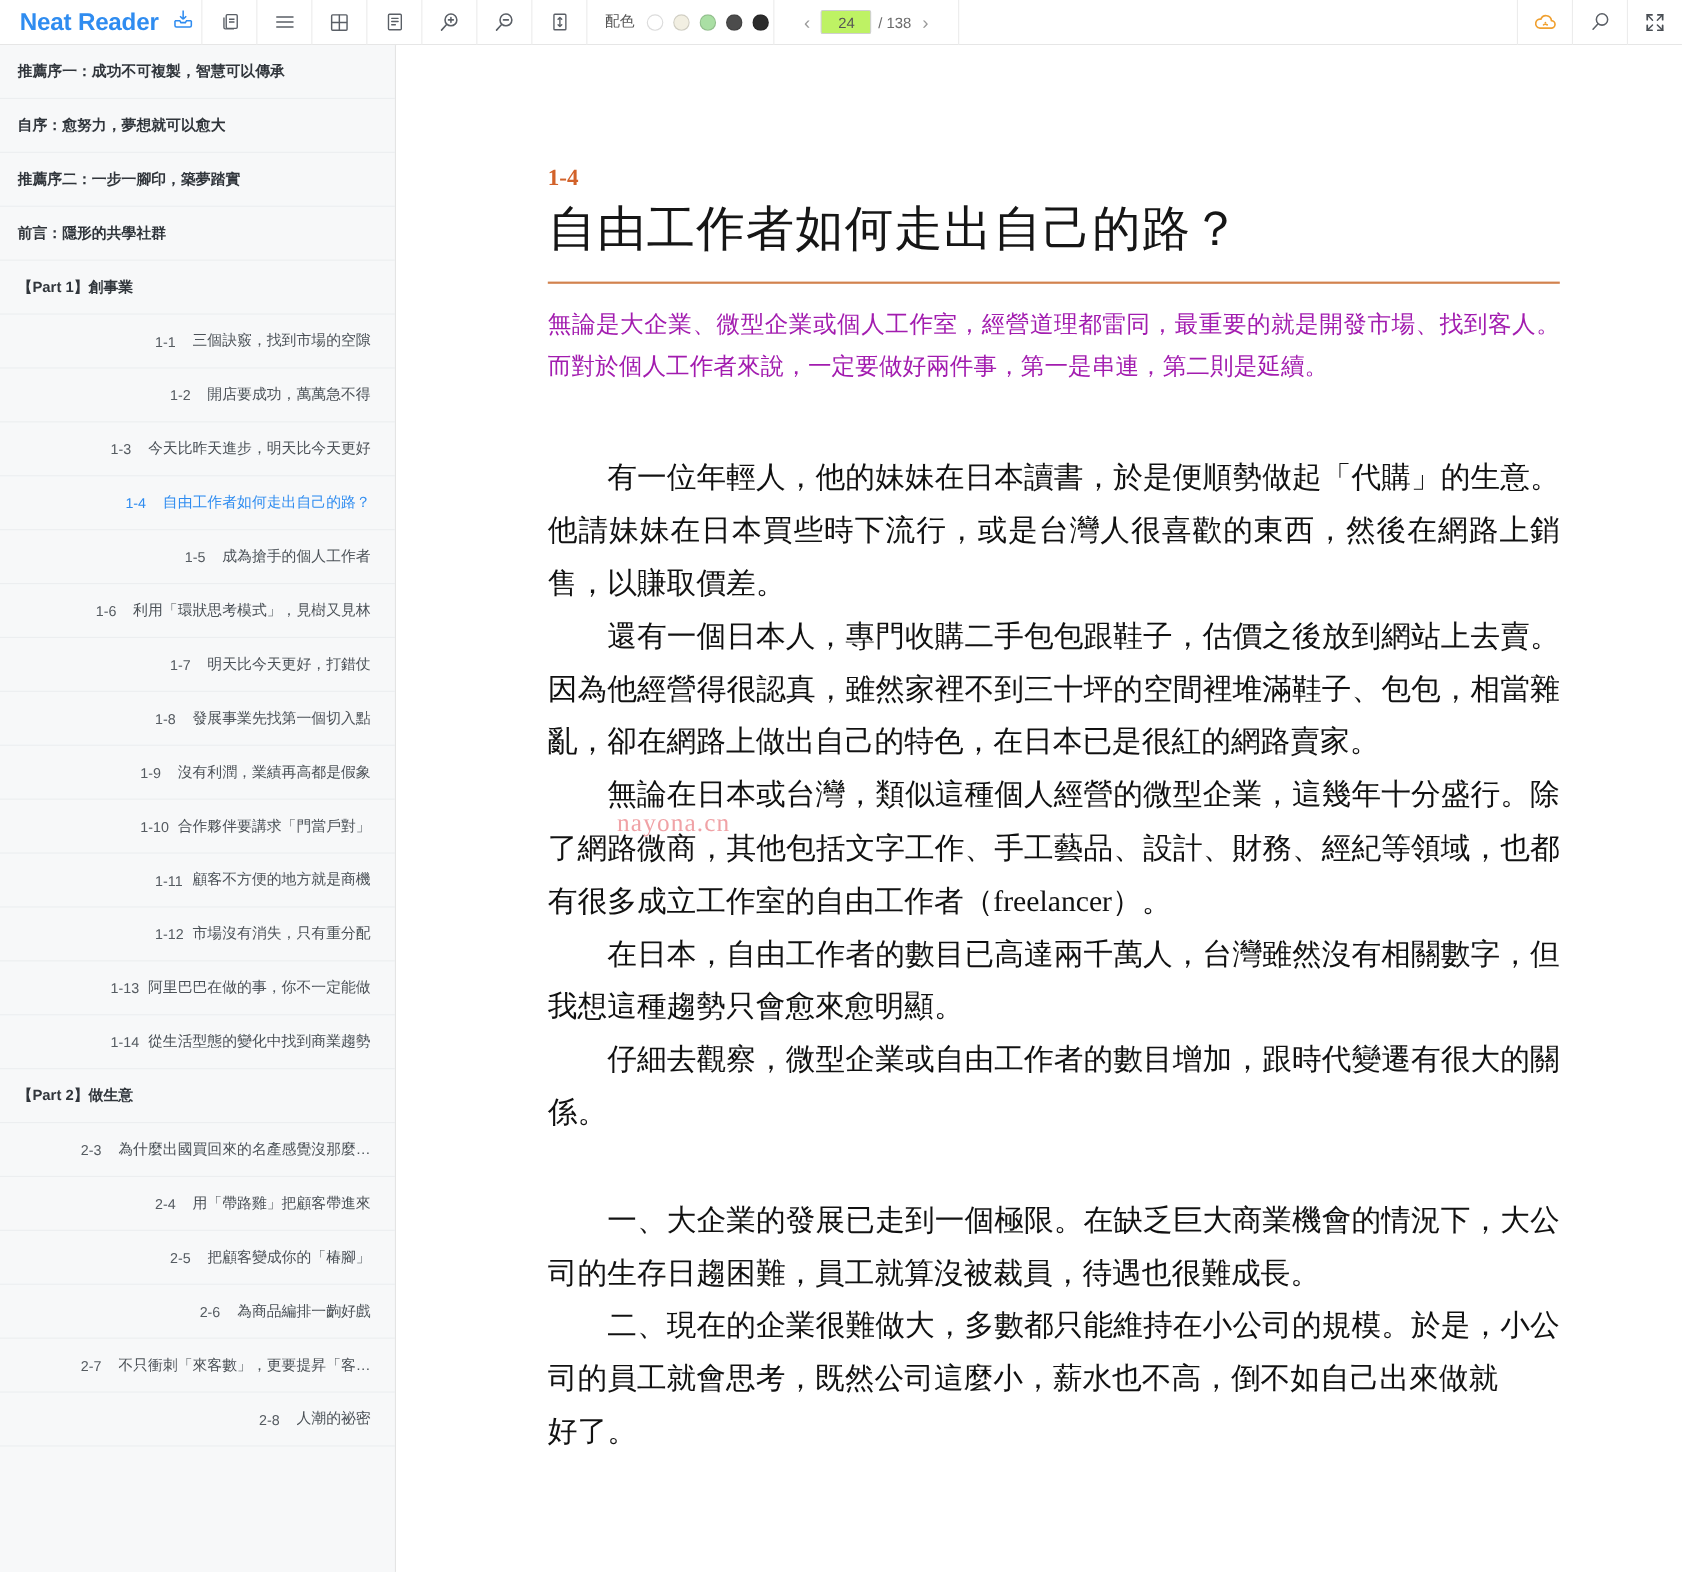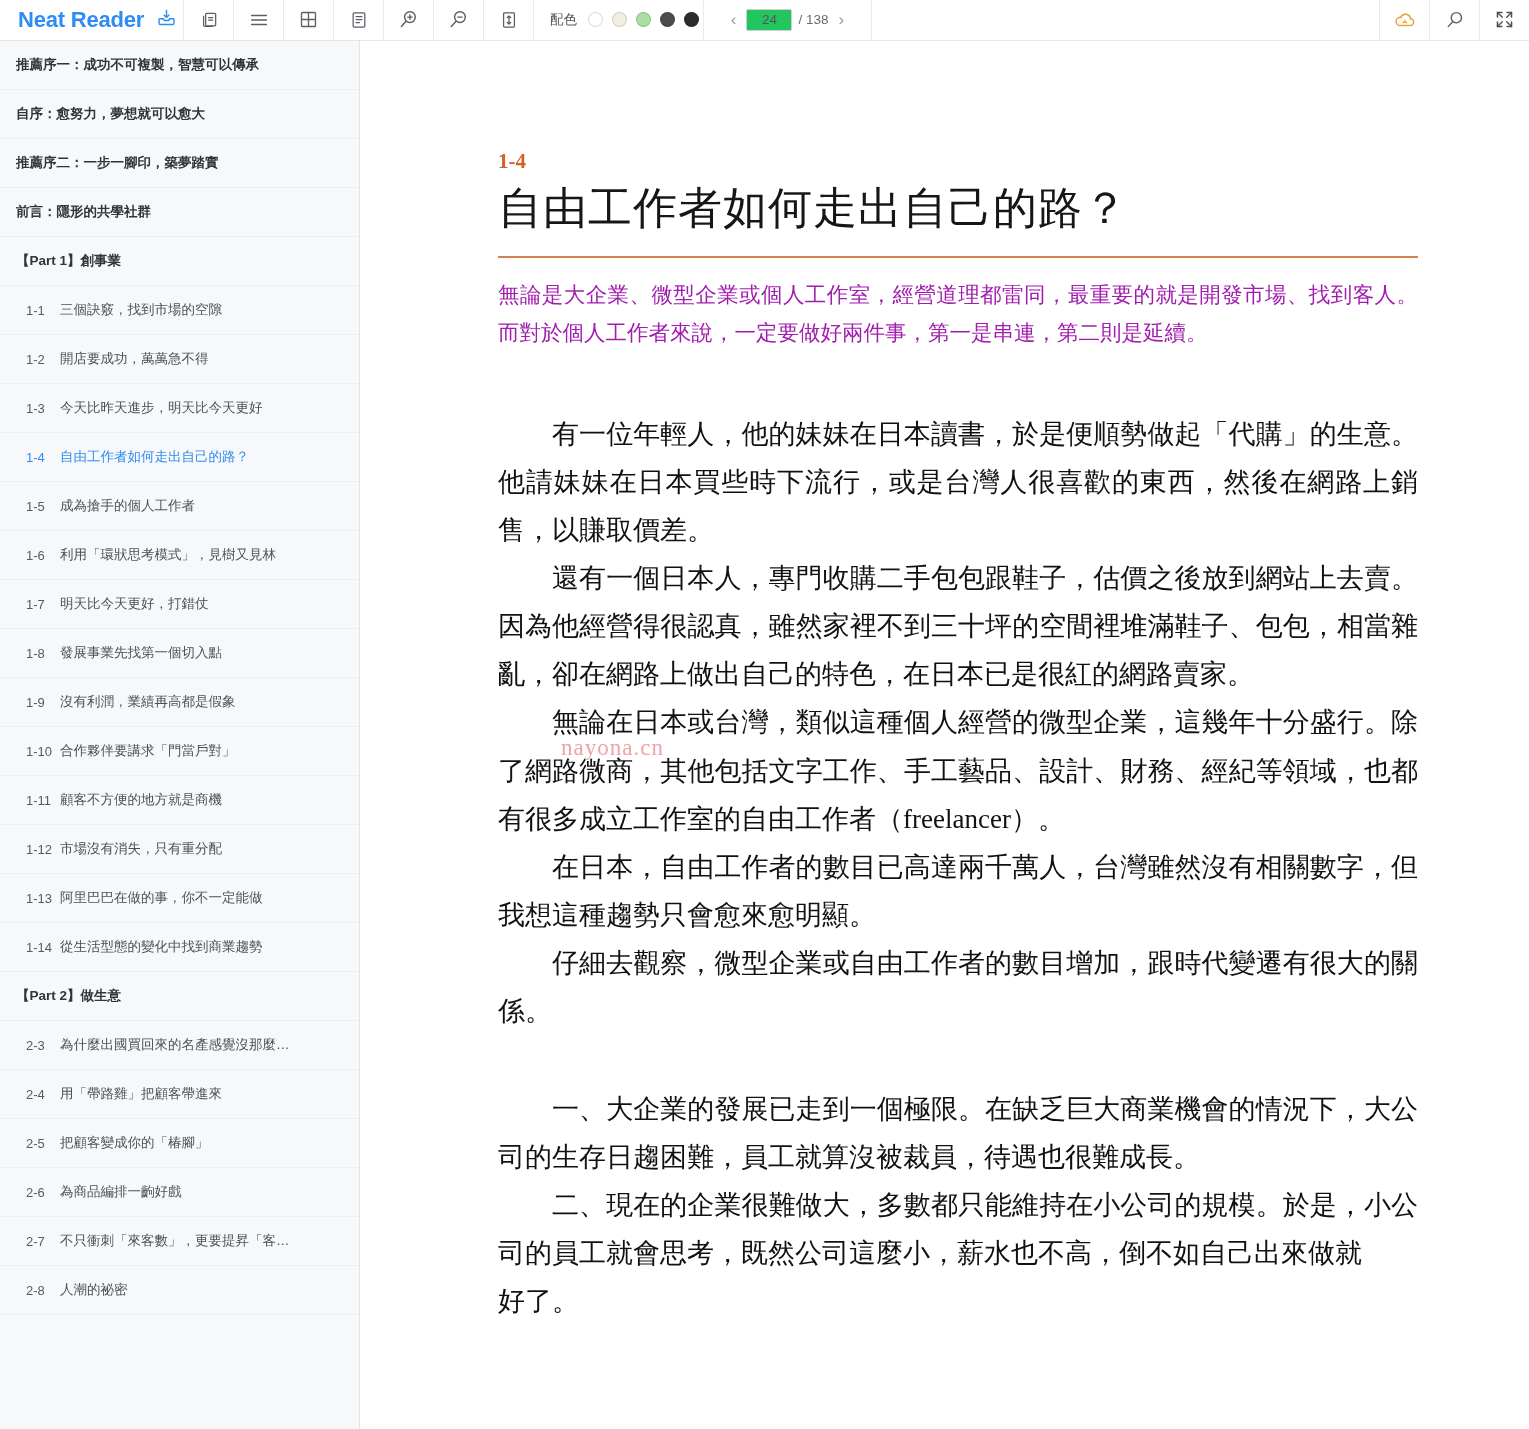--- a/index.html
+++ b/index.html
@@ -10,21 +10,21 @@
     background: #ffffff;
     font-family: "Liberation Sans", "DejaVu Sans", sans-serif;
   }
 
   
   #toolbar {
     position: absolute; top: 0; left: 0;
     width: 1529px; height: 41px;
     background: #ffffff;
     border-bottom: 1px solid #e6e6e6;
-    display: flex; align-items: flex-end;
+    display: flex; align-items: center;
   }
   .tb-cell {
     height: 41px;
     display: flex; align-items: center; justify-content: center;
     border-right: 1px solid #ececec;
     flex: none;
   }
   #brand-cell { width: 184px; padding-left: 18px; justify-content: flex-start; gap: 12px; }
   #brand-title {
     color: #2f8cf0; font-size: 22px; font-weight: bold;
@@ -42,21 +42,21 @@
     border: 1px solid rgba(0,0,0,0.14); cursor: pointer; flex: none;
   }
 
   #pager-cell {
     width: 168px; gap: 6px; justify-content: center;
   }
   .chev { color: #9b9b9b; font-size: 17px; cursor: pointer; padding: 0 4px; line-height: 1; }
   #page-input {
     width: 46px; height: 22px; text-align: center;
     border: 1px solid #cfcfcf; border-radius: 2px;
-    font-size: 13.5px; color: #555; background: #22c55e;
+    font-size: 13.5px; color: #555; background: #bef264;
     font-family: "Liberation Sans", sans-serif;
   }
   #page-total { font-size: 13.5px; color: #6b6b6b; white-space: nowrap; }
 
   #toolbar-spacer { flex: 1 1 auto; height: 41px; }
   #toolbar-right { display: flex; align-items: center; height: 41px; }
   #toolbar-right .icon-cell { border-right: none; border-left: 1px solid #ececec; }
 
   
   #sidebar {
@@ -74,21 +74,21 @@
     cursor: pointer;
     min-height: 49px;
   }
   .toc-item.front { min-height: 49px; align-items: center; }
   .toc-label {
     font-size: 13.5px; color: #3a3f45; line-height: 1.3;
     white-space: nowrap; overflow: hidden; text-overflow: ellipsis;
   }
   .toc-item.front .toc-label { font-weight: bold; color: #30353b; }
   .toc-item.part .toc-label { font-weight: bold; color: #30353b; }
-  .toc-item.chapter { padding-left: 26px; }
+  .toc-item.chapter { padding-left: 42px; justify-content: flex-end; }
   .toc-item.chapter .toc-num {
     font-size: 13px; color: #555b61; flex: none;
     min-width: 34px; display: inline-block;
   }
   .toc-item.chapter .toc-label { color: #4b5157; }
   .toc-item.active .toc-num,
   .toc-item.active .toc-label { color: #2f8cf0; }
 
   
   #content {

